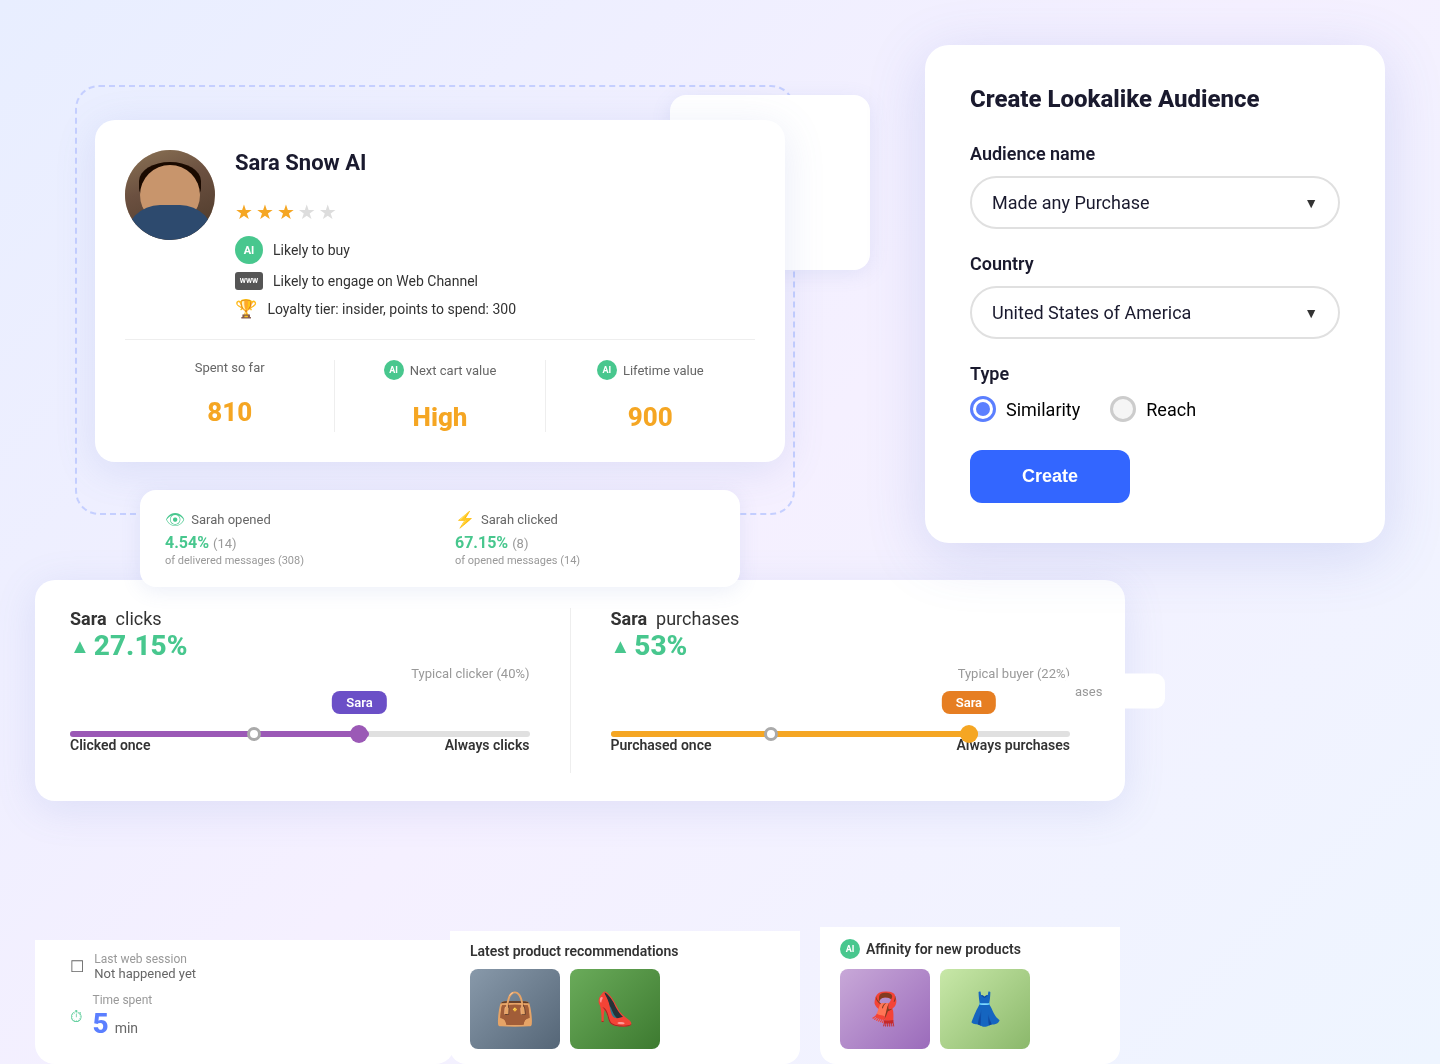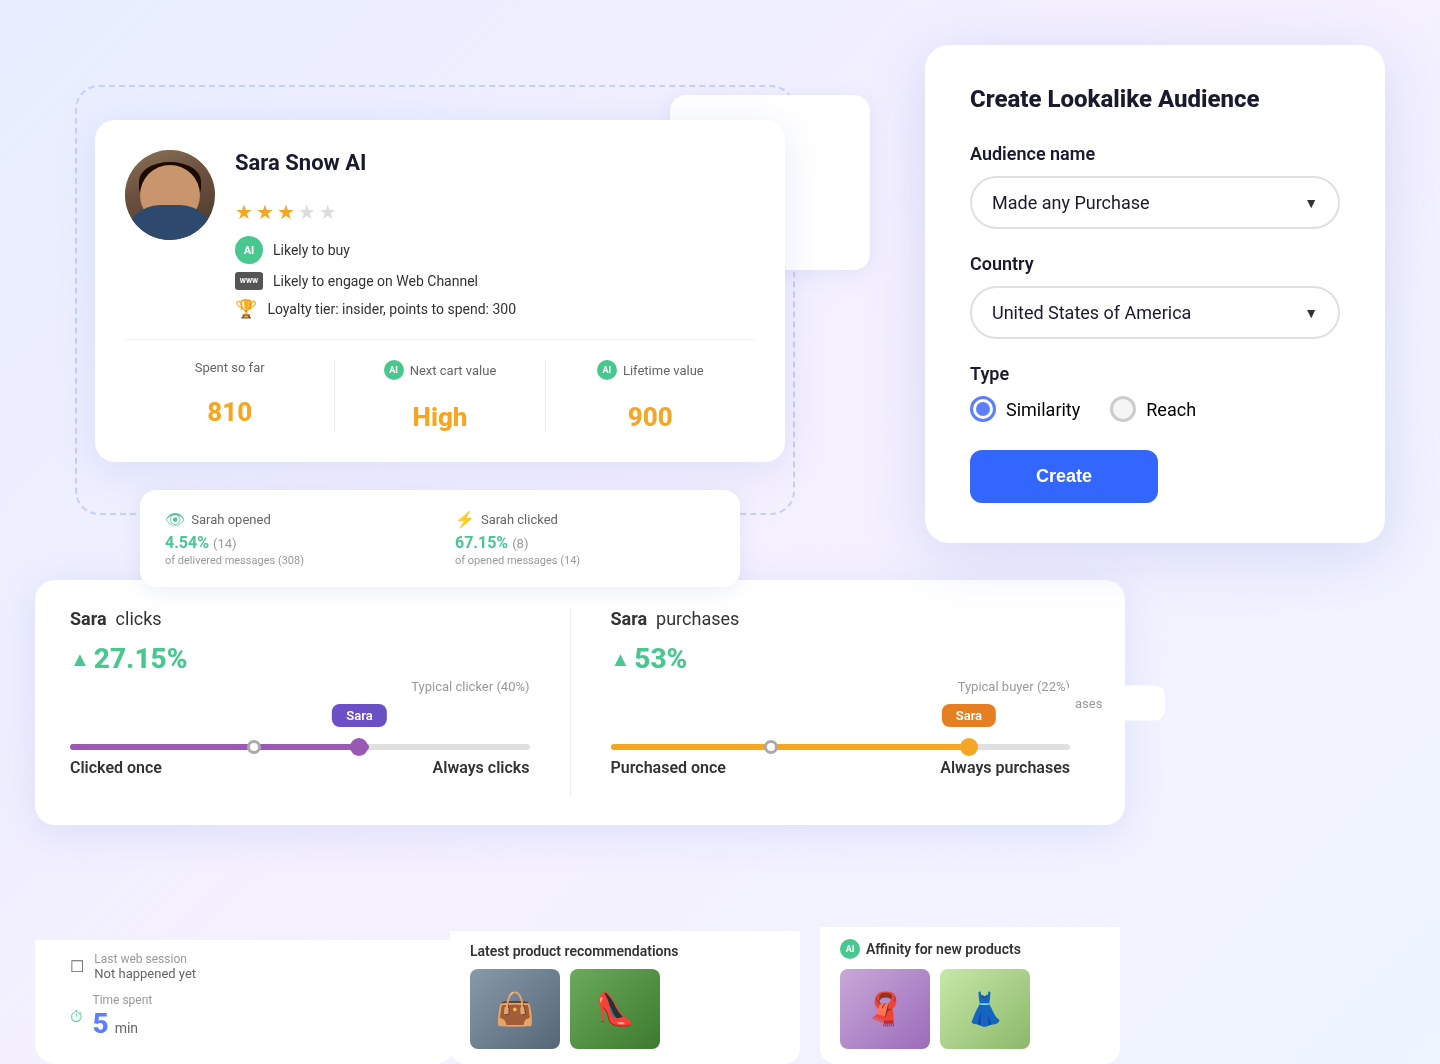--- a/index.html
+++ b/index.html
@@ -299,21 +299,21 @@
       flex: 1;
       padding: 0 20px;
     }
 
     .behavior-section:first-child { padding-left: 0; border-right: 1px solid #eee; padding-right: 40px; }
     .behavior-section:last-child { padding-right: 0; }
 
     .behavior-title {
       font-size: 18px;
       color: #333;
-      margin-bottom: 13px;
+      margin-bottom: 0;
     }
 
     .behavior-name { font-weight: 700; }
 
     .behavior-percent {
       font-size: 28px;
       font-weight: 800;
       color: #48c78e;
       margin-bottom: 4px;
       display: flex;
@@ -406,24 +406,23 @@
     }
 
     .sara-label-purchases {
       left: 78%;
       background: #e67e22;
     }
 
     .slider-labels {
       display: flex;
       justify-content: space-between;
-      font-size: 16px;
+      font-size: 14px;
       font-weight: 600;
       color: #333;
-      margin-top: 8px;
     }
 
     .info-item {
       display: flex;
       align-items: center;
       gap: 10px;
       font-size: 13px;
       color: #666;
       margin-bottom: 6px;
     }
@@ -619,21 +618,21 @@
 
     .radio-outer-empty {
       width: 26px;
       height: 26px;
       border-radius: 50%;
       border: 3px solid #ccc;
       background: #f5f5f5;
     }
 
     .create-btn {
-      width: 188px;
+      width: 160px;
       padding: 16px 0;
       background: #3366ff;
       color: white;
       font-size: 18px;
       font-weight: 700;
       border-radius: 12px;
       border: none;
       cursor: pointer;
       text-align: center;
     }

